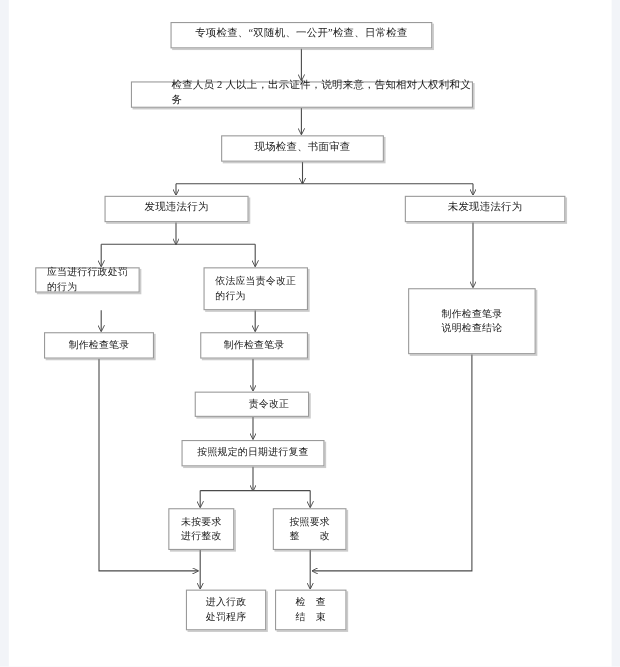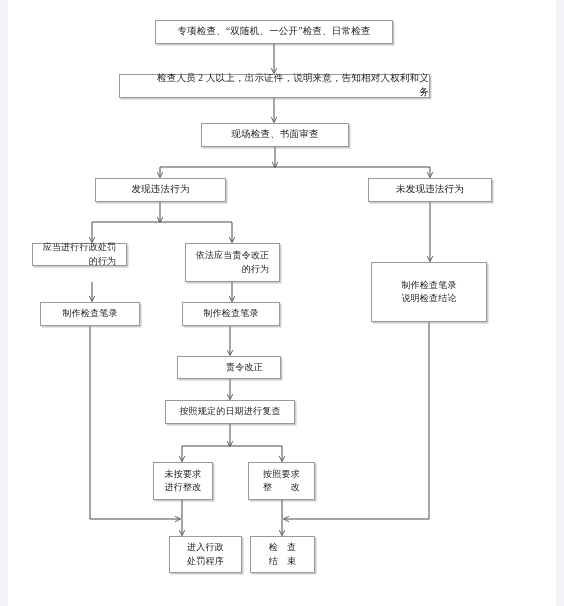--- a/index.html
+++ b/index.html
@@ -44,21 +44,21 @@
   .node {
     position: absolute;
     box-sizing: border-box;
     border: 1px solid #9a9a9a;
     background: #ffffff;
     color: #1a1a1a;
     display: flex;
     flex-direction: column;
     align-items: center;
     justify-content: center;
-    text-align: right;
+    text-align: left;
     font-size: 9.5px;
     line-height: 1.45;
     letter-spacing: 0.2px;
     white-space: pre-line;
     z-index: 3;
     box-shadow: 1.5px 1.5px 0 rgba(140,140,140,0.45);
   }
   .node.small { font-size: 9px; }
   .node.wide  { font-size: 9.5px; }
 </style>
@@ -118,21 +118,21 @@
   </svg>
 
   <div class="node wide" style="left:155px; top:20px; width:238px; height:24px;">专项检查、“双随机、一公开”检查、日常检查</div>
 
   <div class="node wide" style="left:119px; top:74px; width:311px; height:24px;padding-left:36px;">检查人员 2 人以上，出示证件，说明来意，告知相对人权利和义务</div>
 
   <div class="node" style="left:95px; top:178px; width:131px; height:24px;">发现违法行为</div>
 
   <div class="node wide" style="left:201px; top:123px; width:148px; height:24px;">现场检查、书面审查</div>
 
-  <div class="node" style="left:368px; top:178px; width:124px; height:24px;">未发现违法行为</div>
+  <div class="node" style="left:368px; top:178px; width:146px; height:24px;">未发现违法行为</div>
 
   <div class="node small" style="left:32px; top:243px; width:95px; height:23px;">应当进行行政处罚
 的行为</div>
 
   <div class="node small" style="left:185px; top:243px; width:95px; height:39px;">依法应当责令改正
 的行为</div>
 
   <div class="node small" style="left:40px; top:302px; width:100px; height:24px;">制作检查笔录</div>
 
   <div class="node small" style="left:182px; top:302px; width:98px; height:24px;">制作检查笔录</div>

